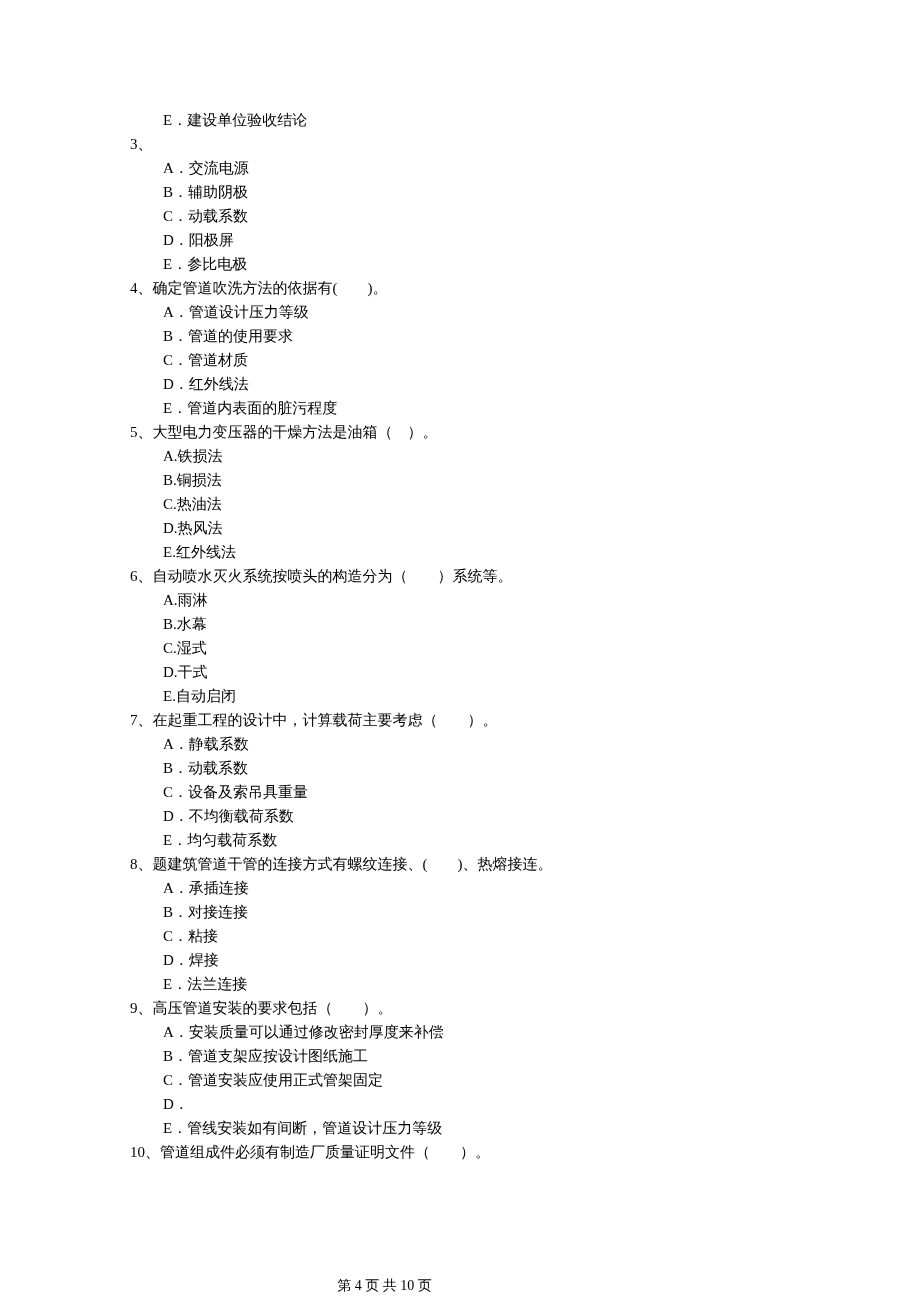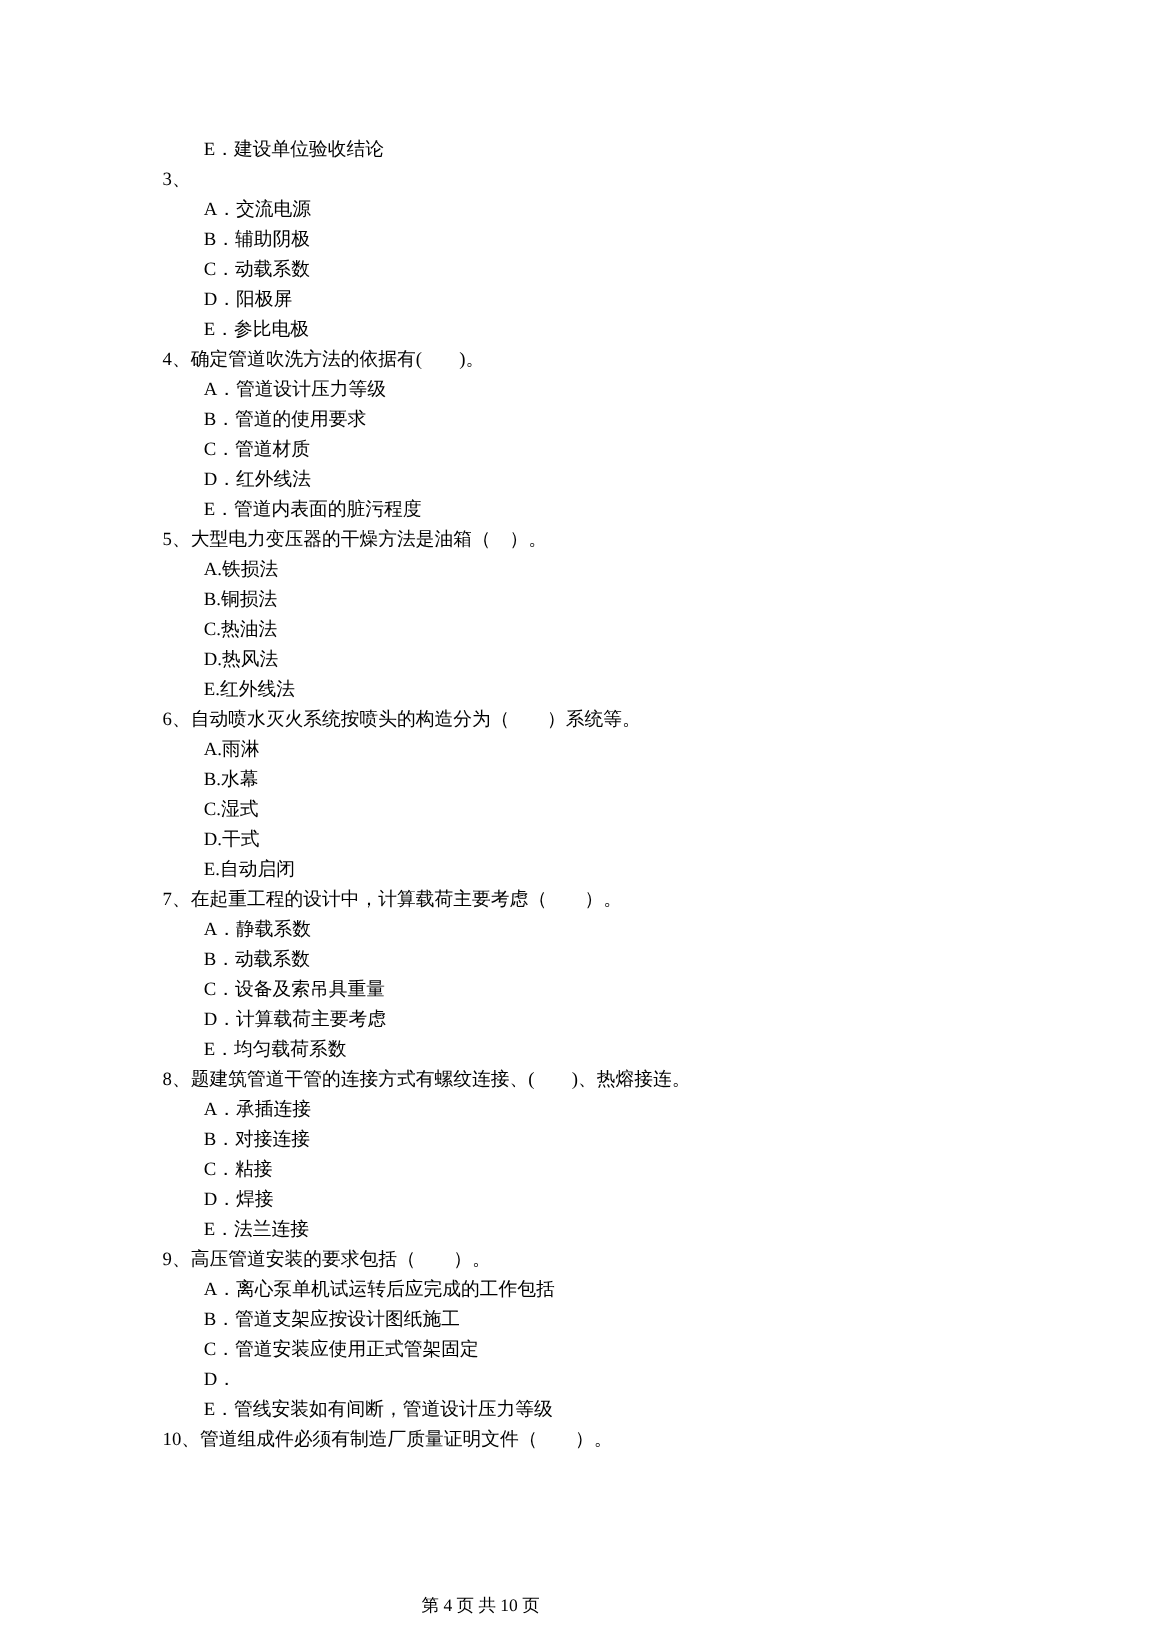--- a/index.html
+++ b/index.html
@@ -187,21 +187,21 @@
           <div class="opt">
             <span class="opt-label">B．</span>
             <span class="opt-text">动载系数</span>
           </div>
           <div class="opt">
             <span class="opt-label">C．</span>
             <span class="opt-text">设备及索吊具重量</span>
           </div>
           <div class="opt">
             <span class="opt-label">D．</span>
-            <span class="opt-text">计算载荷主要考虑</span>
+            <span class="opt-text">不均衡载荷系数</span>
           </div>
           <div class="opt">
             <span class="opt-label">E．</span>
             <span class="opt-text">均匀载荷系数</span>
           </div>
         </div>
       </div>
       <div class="question">
         <div class="q-stem">
           <span class="q-num">8、</span>
@@ -231,21 +231,21 @@
         </div>
       </div>
       <div class="question">
         <div class="q-stem">
           <span class="q-num">9、</span>
           <span class="q-text">高压管道安装的要求包括（　　）。</span>
         </div>
         <div class="options">
           <div class="opt">
             <span class="opt-label">A．</span>
-            <span class="opt-text">离心泵单机试运转后应完成的工作包括</span>
+            <span class="opt-text">安装质量可以通过修改密封厚度来补偿</span>
           </div>
           <div class="opt">
             <span class="opt-label">B．</span>
             <span class="opt-text">管道支架应按设计图纸施工</span>
           </div>
           <div class="opt">
             <span class="opt-label">C．</span>
             <span class="opt-text">管道安装应使用正式管架固定</span>
           </div>
           <div class="opt">

